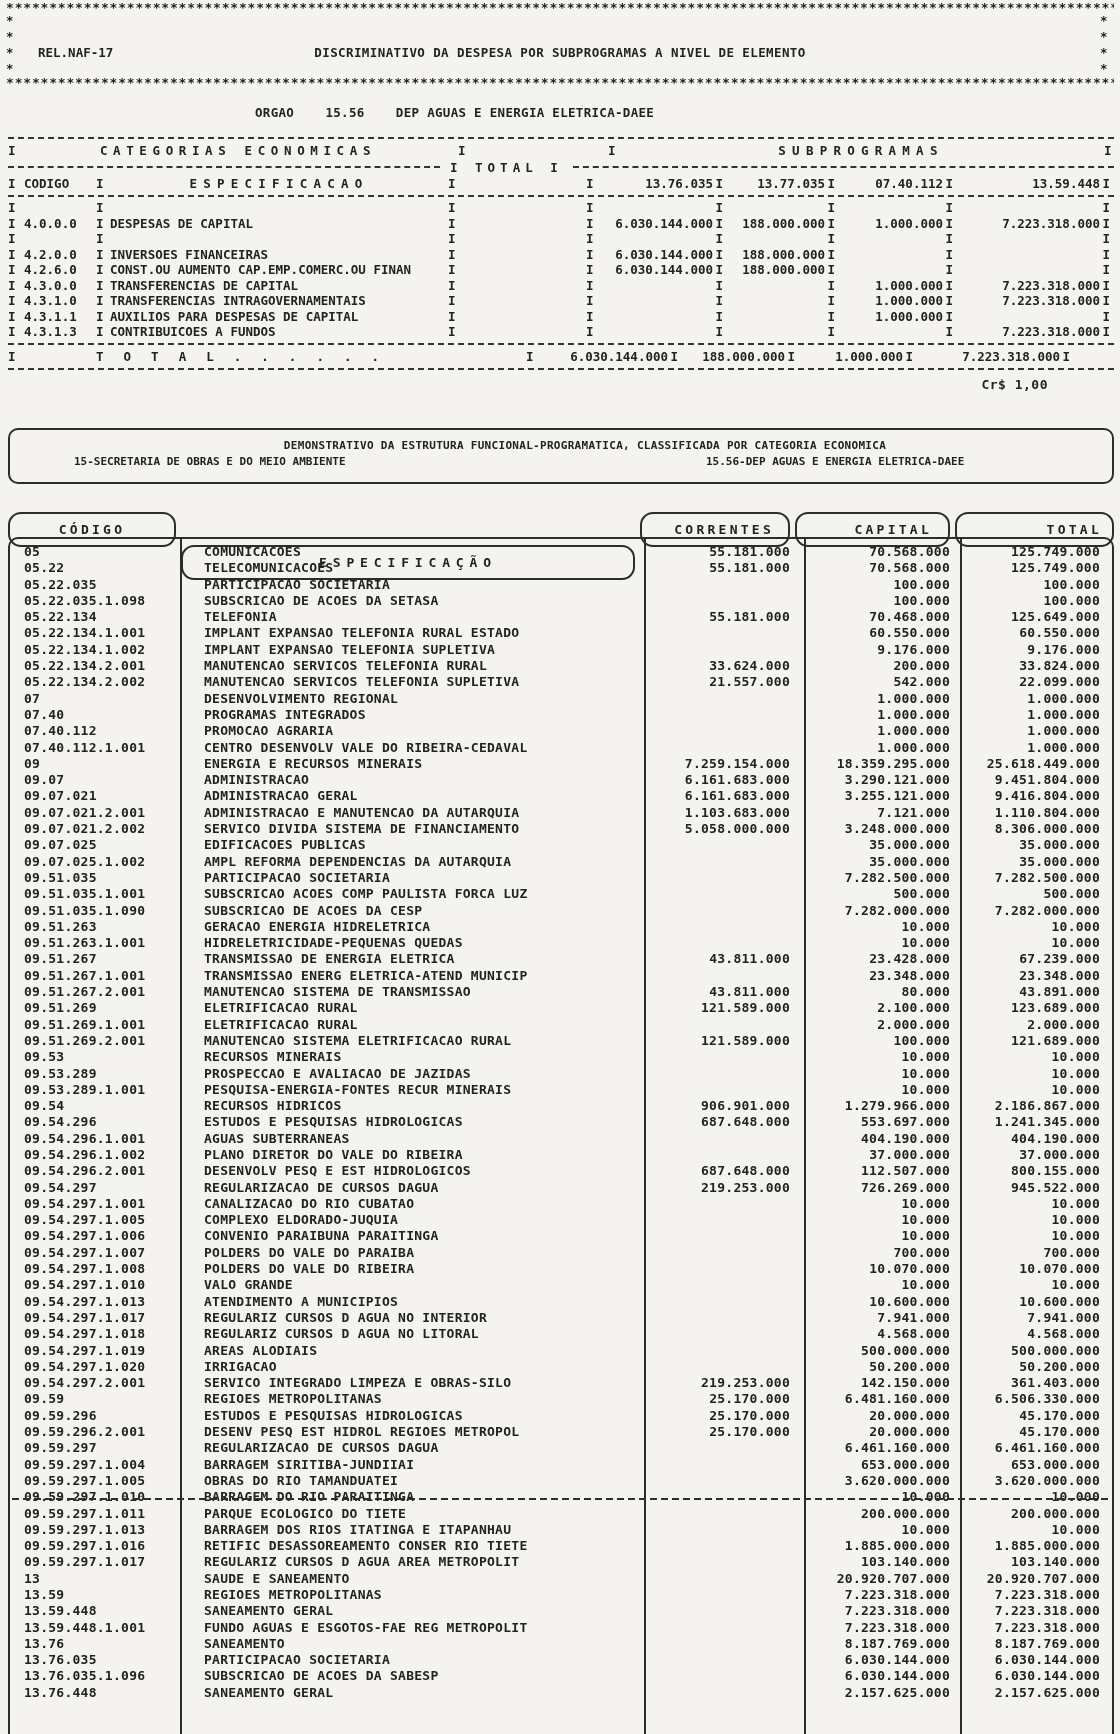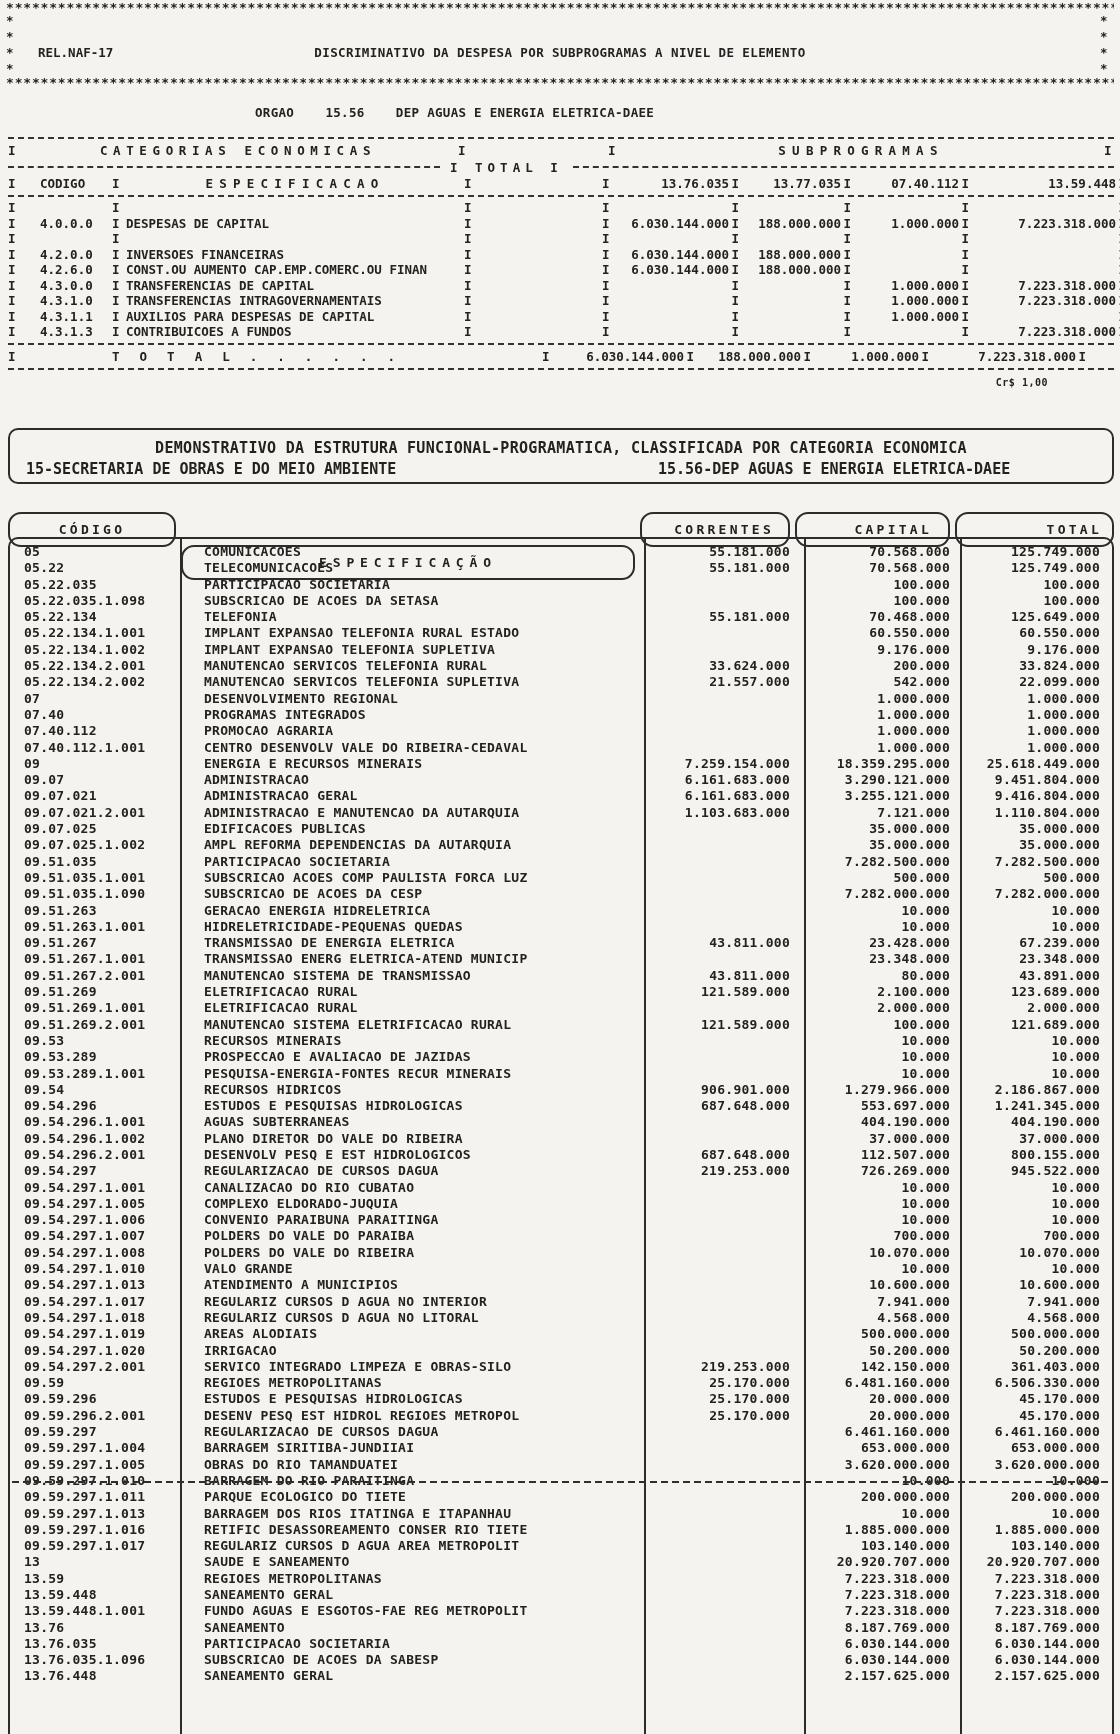--- a/index.html
+++ b/index.html
@@ -17,21 +17,21 @@
   .htitle{position:absolute;left:0;right:0;text-align:center;letter-spacing:.4px;}
 
   .orgao{position:absolute;left:255px;top:105px;font-size:12.5px;white-space:pre;letter-spacing:.3px;}
 
   
   .t1{position:absolute;left:8px;top:134px;width:1106px;font-size:12.5px;}
   .dashline{border-top:2px dashed #33332f;height:0;margin:3px 0;}
   .t1row{display:flex;height:15.5px;line-height:15.5px;white-space:pre;}
   .t1row.tall{height:17px;line-height:17px;}
   .s{flex:0 0 10px;text-align:left;}
-  .c-code{flex:0 0 78px;padding-left:6px;margin-left:16px;}
+  .c-code{flex:0 0 78px;padding-left:6px;}
   .s2{flex:0 0 14px;}
   .c-espec{flex:0 0 338px;}
   .c-total{flex:0 0 128px;}
   .s3{flex:0 0 12px;}
   .vcell{display:flex;}
   .vcell .vv{text-align:right;flex:1;}
   .vcell .vi{flex:0 0 10px;text-align:right;}
   .v1{flex:0 0 125px;}
   .v2{flex:0 0 112px;}
   .v3{flex:0 0 118px;}
@@ -41,25 +41,25 @@
   .t1 .grp2{flex:1;text-align:center;letter-spacing:.5em;}
   .divrow{display:flex;align-items:center;height:16px;}
   .divrow .dseg{border-top:2px dashed #33332f;height:0;}
   .dseg.a{flex:0 0 432px;}
   .dseg.b{flex:1;}
   .divrow .dlabel{padding:0 10px;letter-spacing:.4em;}
   .hd2-espec{text-align:center;letter-spacing:.5em;}
   .subcode{text-align:center;}
   .totlabel{letter-spacing:.5em;}
 
-  .crnote{position:absolute;right:72px;top:377px;font-size:10px;letter-spacing:.5px;}
+  .crnote{position:absolute;right:72px;top:377px;font-size:13px;letter-spacing:.5px;}
 
   
   .titlebox{position:absolute;left:8px;top:428px;width:1106px;height:56px;
-            border:2.5px solid #2c2c2a;border-radius:10px;font-size:15px;}
+            border:2.5px solid #2c2c2a;border-radius:10px;font-size:11px;padding-left:48px;}
   .titlebox .l1{text-align:center;margin-top:9px;letter-spacing:.3px;}
   .titlebox .l2{position:relative;margin-top:3px;height:16px;}
   .titlebox .l2 .left{position:absolute;left:16px;}
   .titlebox .l2 .right{position:absolute;left:648px;}
 
   
   .colhead{position:absolute;top:512px;height:35px;border:2.5px solid #2c2c2a;border-radius:13px;
            font-size:13px;display:flex;align-items:center;letter-spacing:.25em;}
   .ch-codigo{left:8px;width:168px;justify-content:center;}
   .ch-espec{left:181px;width:454px;justify-content:center;letter-spacing:.45em;margin-top:33px;}
@@ -444,20 +444,27 @@
       </div>
 
       <div class="t2row">
         <span class="t2-code">09.07.021.2.001</span>
         <span class="t2-name">ADMINISTRACAO E MANUTENCAO DA AUTARQUIA</span>
         <span class="t2-cr">1.103.683.000</span>
         <span class="t2-cp">7.121.000</span>
         <span class="t2-tt">1.110.804.000</span>
       </div>
 
+      <div class="t2row">
+        <span class="t2-code">09.07.021.2.002</span>
+        <span class="t2-name">SERVICO DIVIDA SISTEMA DE FINANCIAMENTO</span>
+        <span class="t2-cr">5.058.000.000</span>
+        <span class="t2-cp">3.248.000.000</span>
+        <span class="t2-tt">8.306.000.000</span>
+      </div>
 
       <div class="t2row">
         <span class="t2-code">09.07.025</span>
         <span class="t2-name">EDIFICACOES PUBLICAS</span>
         <span class="t2-cr"></span>
         <span class="t2-cp">35.000.000</span>
         <span class="t2-tt">35.000.000</span>
       </div>
 
       <div class="t2row">

